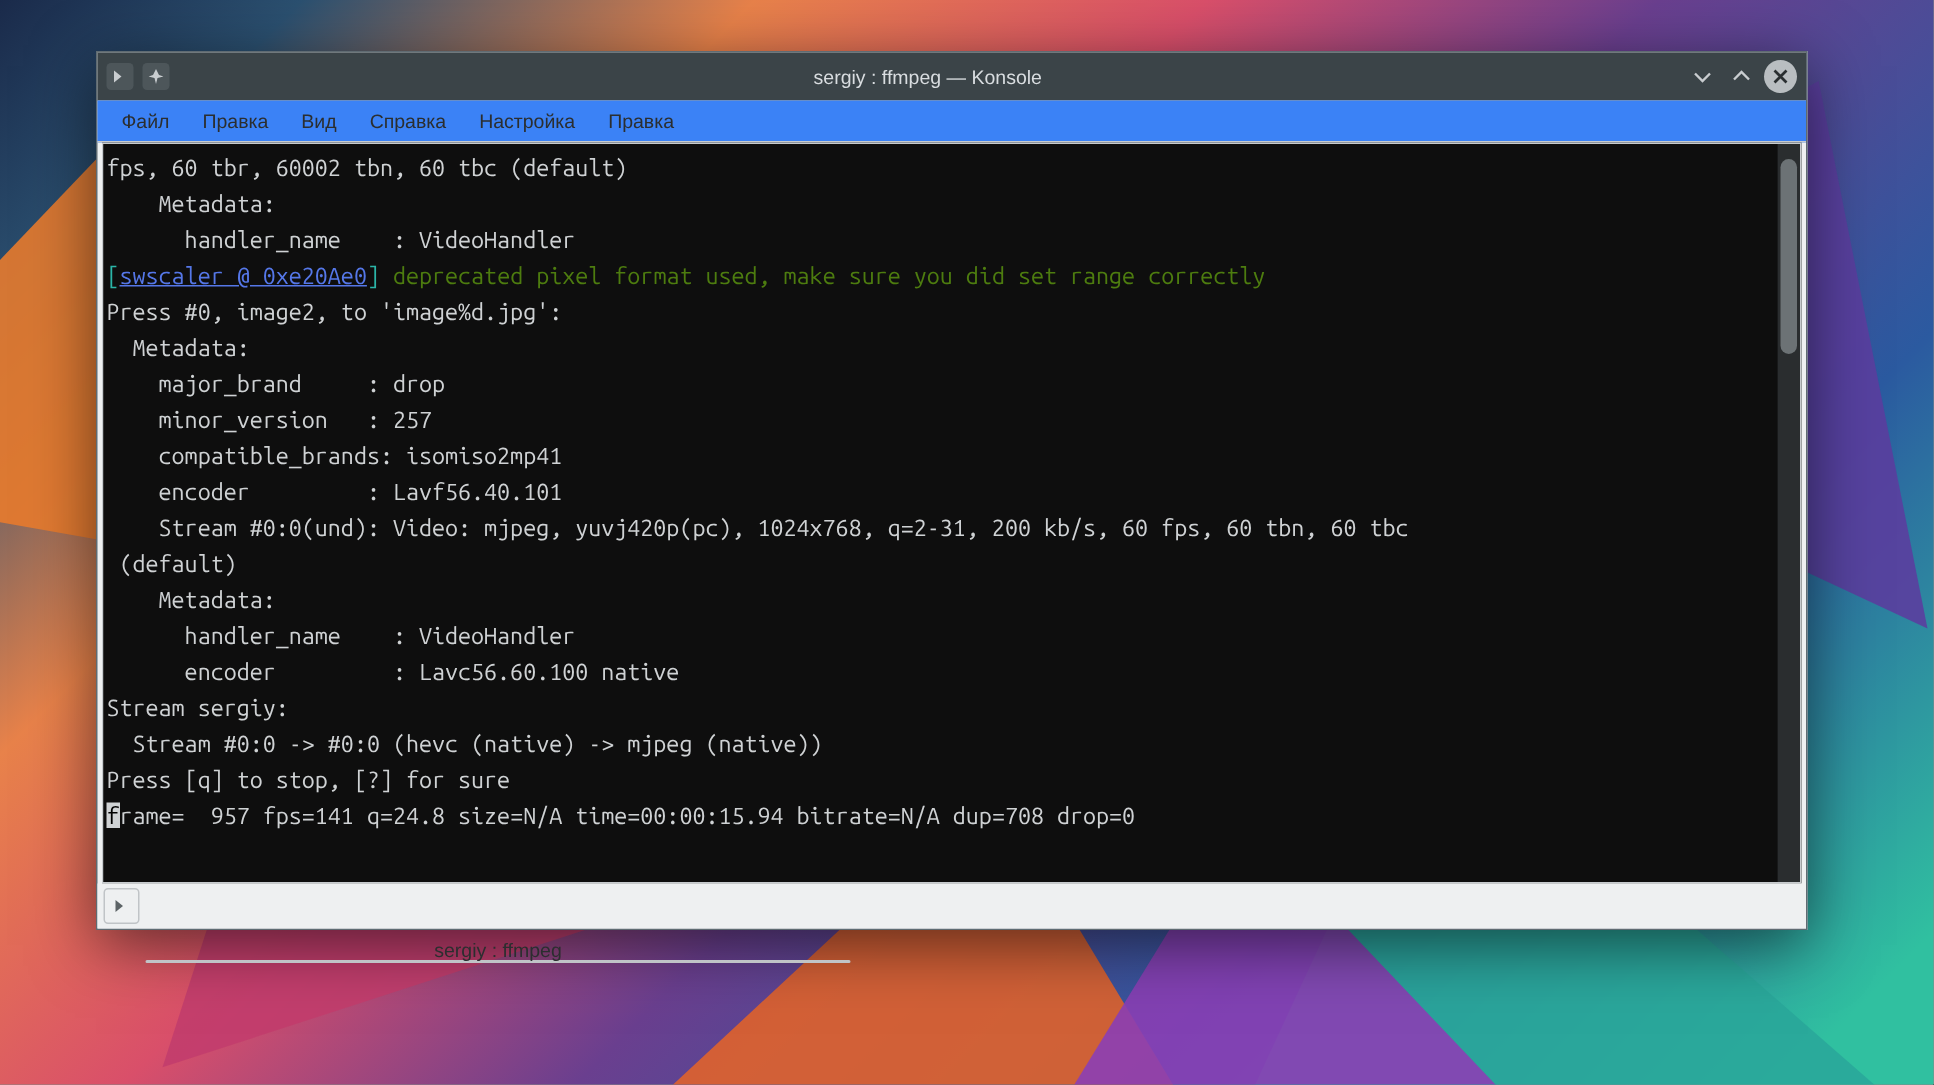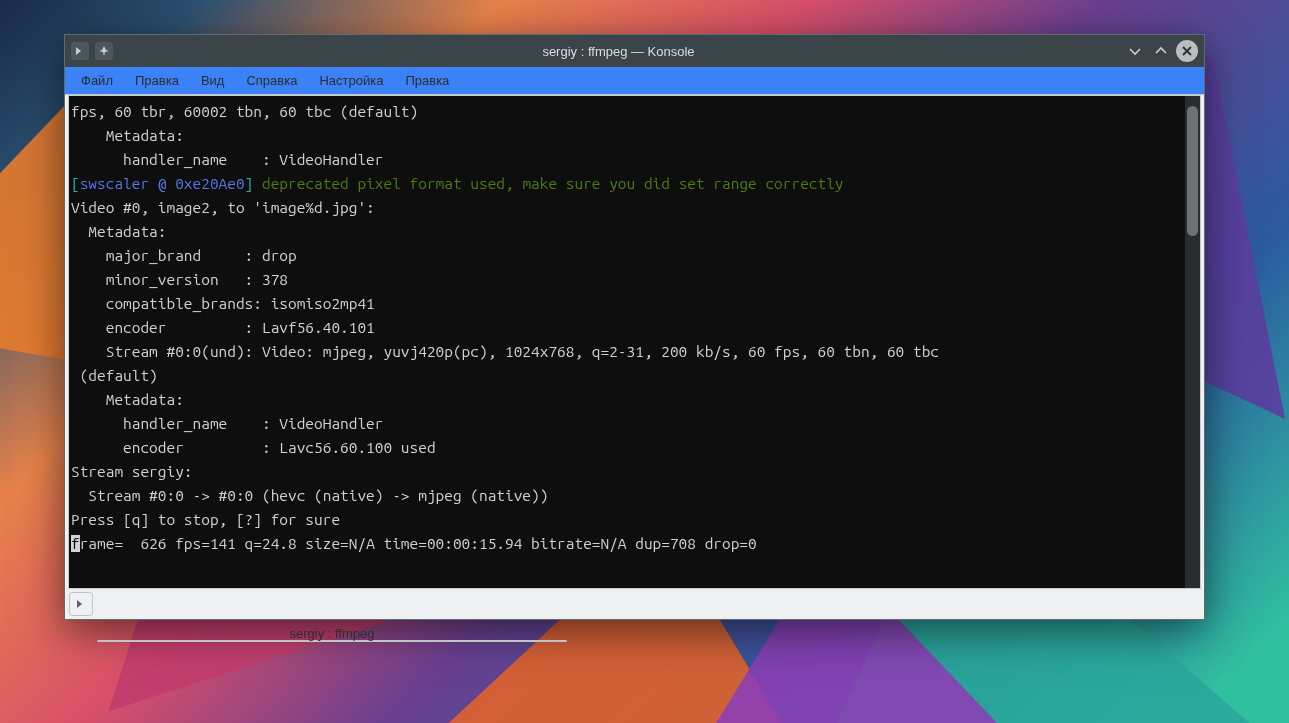--- a/index.html
+++ b/index.html
@@ -127,21 +127,21 @@
     width:15px;
     background:#2a2d2f;
     position:relative;
   }
   .scroll-thumb {
     position:absolute; left:2px; right:2px;
     top:10px; height:130px;
     background:#6c7275; border-radius:6px;
   }
   .c-yellow { color:#4d7c0f; }
-  .c-blue { color:#5577e8; }
+  .c-blue { color:#5577e8;text-decoration:underline; }
   .c-teal { color:#2bb5a8; }
   .cursor-bg { background:#cfd2d4; color:#000; }
 
   
   .tabbar {
     height:30px;
     background:#eef0f1;
     display:flex;
     align-items:stretch;
     padding: 3px 4px 3px 4px;
@@ -218,35 +218,35 @@
     <div class="menu-item">Справка</div>
     <div class="menu-item">Настройка</div>
     <div class="menu-item">Правка</div>
   </div>
 
   <div class="term-wrap">
     <div class="terminal"><span>fps, 60 tbr, 60002 tbn, 60 tbc (default)</span>
 <span>    Metadata:</span>
 <span>      handler_name    : VideoHandler</span>
 <span class="c-teal">[</span><span class="c-blue">swscaler @ 0xe20Ae0</span><span class="c-teal">] </span><span class="c-yellow">deprecated pixel format used, make sure you did set range correctly</span>
-<span>Video #0, image2, to 'image%d.jpg':</span>
+<span>Press #0, image2, to 'image%d.jpg':</span>
 <span>  Metadata:</span>
 <span>    major_brand     : drop</span>
-<span>    minor_version   : 378</span>
+<span>    minor_version   : 257</span>
 <span>    compatible_brands: isomiso2mp41</span>
 <span>    encoder         : Lavf56.40.101</span>
 <span>    Stream #0:0(und): Video: mjpeg, yuvj420p(pc), 1024x768, q=2-31, 200 kb/s, 60 fps, 60 tbn, 60 tbc</span>
 <span> (default)</span>
 <span>    Metadata:</span>
 <span>      handler_name    : VideoHandler</span>
-<span>      encoder         : Lavc56.60.100 used</span>
+<span>      encoder         : Lavc56.60.100 native</span>
 <span>Stream sergiy:</span>
 <span>  Stream #0:0 -&gt; #0:0 (hevc (native) -&gt; mjpeg (native))</span>
 <span>Press [q] to stop, [?] for sure</span>
-<span class="cursor-bg">f</span><span>rame=  626 fps=141 q=24.8 size=N/A time=00:00:15.94 bitrate=N/A dup=708 drop=0</span></div>
+<span class="cursor-bg">f</span><span>rame=  957 fps=141 q=24.8 size=N/A time=00:00:15.94 bitrate=N/A dup=708 drop=0</span></div>
     <div class="scrollbar">
       <div class="scroll-thumb"></div>
     </div>
   </div>
 
   <div class="tabbar">
     <div class="new-tab">
       <svg width="10" height="10" viewBox="0 0 10 10">
           <path d="M1 1 L6 5 L1 9 Z" fill="#5c6366"></path>
         </svg>

